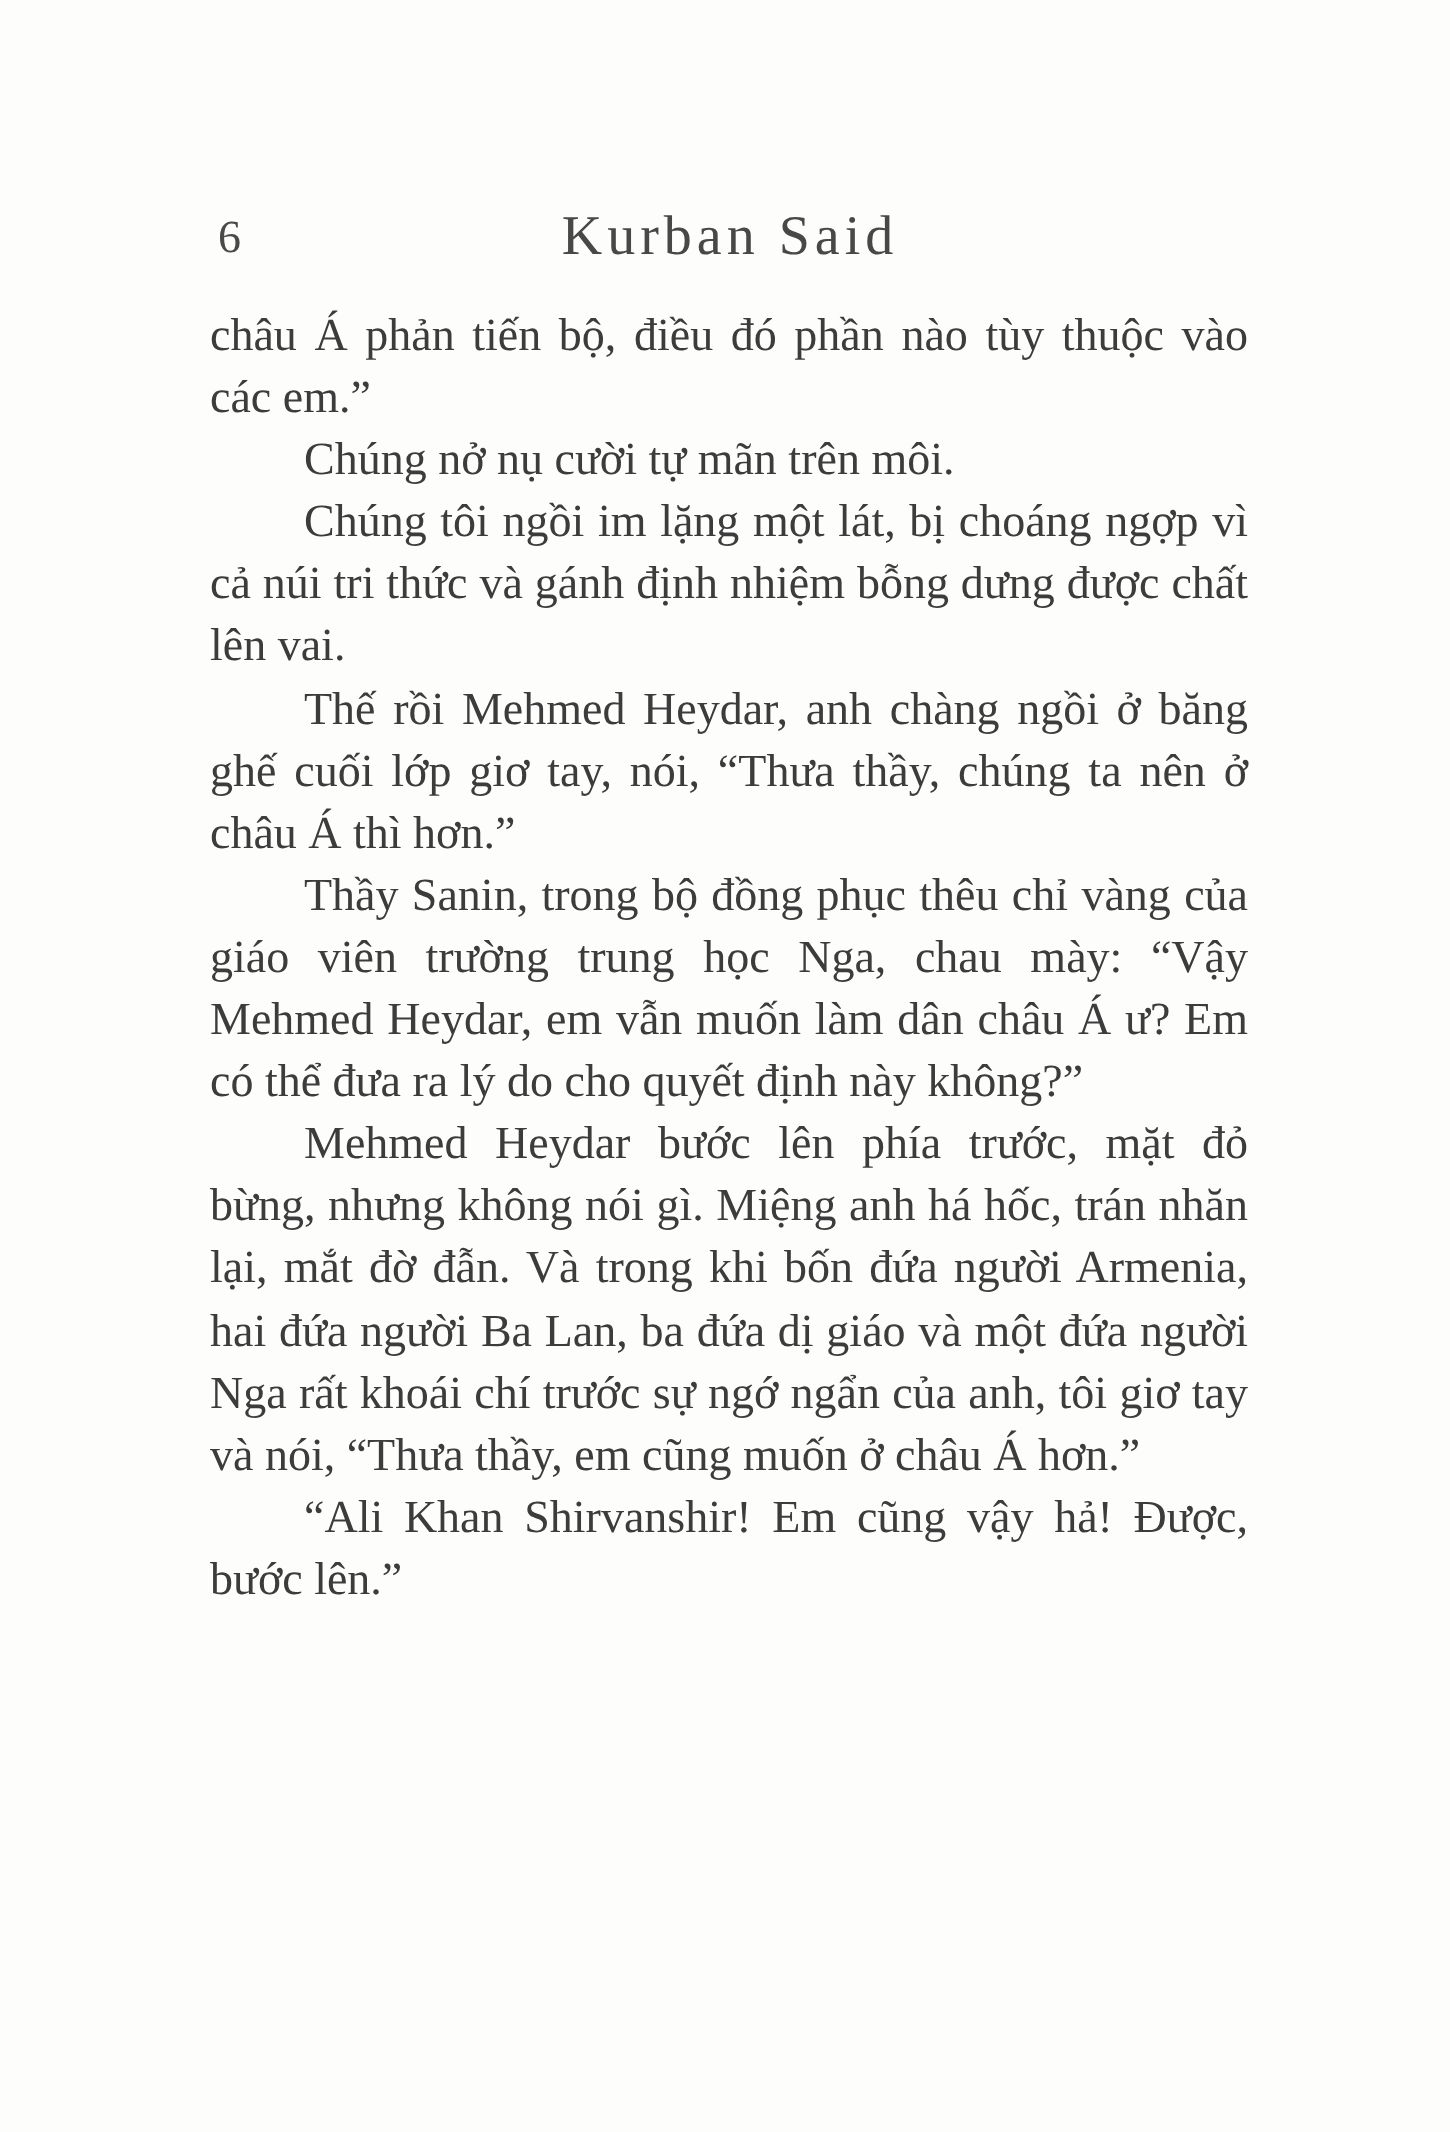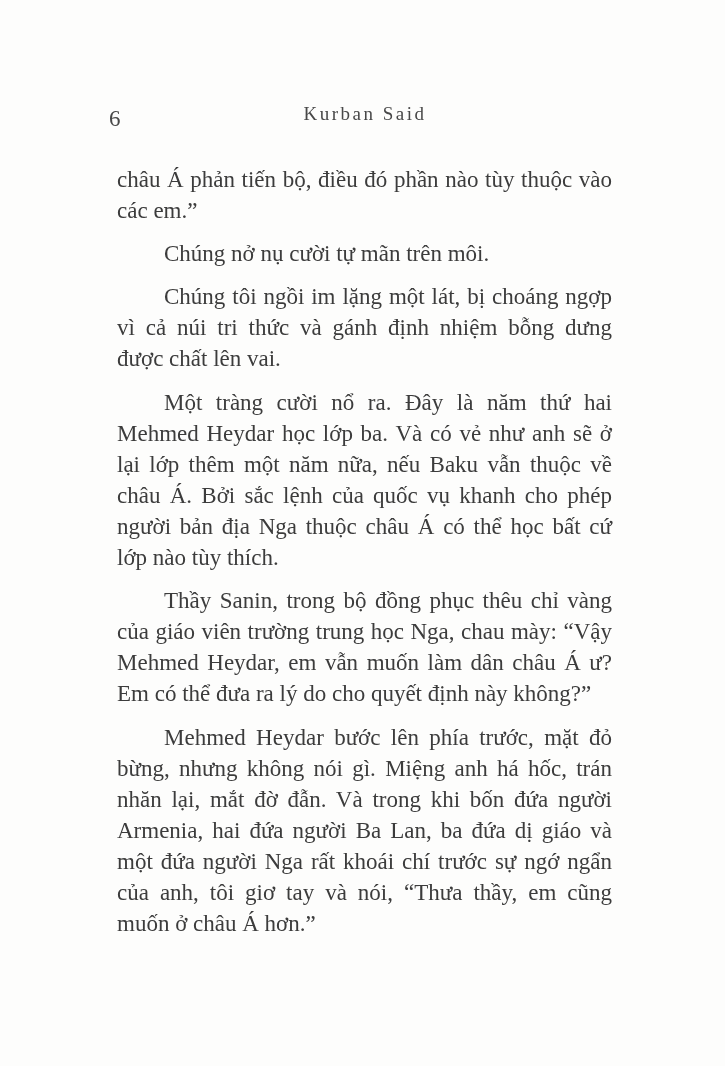--- a/index.html
+++ b/index.html
@@ -30,54 +30,55 @@
     font-size: 23px;
     color: #494949;
     font-family: "Liberation Serif", serif;
   }
   .running-head {
     position: absolute;
     left: 0;
     right: 0;
     top: 0;
     text-align: center;
-    font-size: 19px;
+    font-size: 28px;
     letter-spacing: 2.5px;
     color: #484848;
     font-weight: 400;
     font-family: "Liberation Serif", serif;
   }
   .body-text {
     position: absolute;
     top: 152px;
     left: 105px;
     width: 519px;
     font-size: 23px;
     line-height: 31.1px;
     text-align: justify;
     color: #3c3c3c;
   }
   .para {
-    margin: 12px;
+    margin: 0;
     padding: 0;
   }
   .para.indent {
     text-indent: 47px;
   }
 </style>
 </head>
 <body>
 
 <div class="page">
   <div class="header">
     <span class="page-number">6</span>
     <div class="running-head">Kurban Said</div>
   </div>
 
   <div class="body-text">
       <p class="para">châu Á phản tiến bộ, điều đó phần nào tùy thuộc vào các em.”</p>
       <p class="para indent">Chúng nở nụ cười tự mãn trên môi.</p>
       <p class="para indent">Chúng tôi ngồi im lặng một lát, bị choáng ngợp vì cả núi tri thức và gánh định nhiệm bỗng dưng được chất lên vai.</p>
-      <p class="para indent">Một tràng cười nổ ra. Đây là năm thứ hai Mehmed Heydar học lớp ba. Và có vẻ như anh sẽ ở lại lớp thêm một năm nữa, nếu Baku vẫn thuộc về châu Á. Bởi sắc lệnh của quốc vụ khanh cho phép người bản địa Nga thuộc châu Á có thể học bất cứ lớp nào tùy thích.</p>
+      <p class="para indent">Thế rồi Mehmed Heydar, anh chàng ngồi ở băng ghế cuối lớp giơ tay, nói, “Thưa thầy, chúng ta nên ở châu Á thì hơn.”</p>
       <p class="para indent">Thầy Sanin, trong bộ đồng phục thêu chỉ vàng của giáo viên trường trung học Nga, chau mày: “Vậy Mehmed Heydar, em vẫn muốn làm dân châu Á ư? Em có thể đưa ra lý do cho quyết định này không?”</p>
       <p class="para indent">Mehmed Heydar bước lên phía trước, mặt đỏ bừng, nhưng không nói gì. Miệng anh há hốc, trán nhăn lại, mắt đờ đẫn. Và trong khi bốn đứa người Armenia, hai đứa người Ba Lan, ba đứa dị giáo và một đứa người Nga rất khoái chí trước sự ngớ ngẩn của anh, tôi giơ tay và nói, “Thưa thầy, em cũng muốn ở châu Á hơn.”</p>
+      <p class="para indent">“Ali Khan Shirvanshir! Em cũng vậy hả! Được, bước lên.”</p>
     </div>
 </div>
 
 </body></html>

